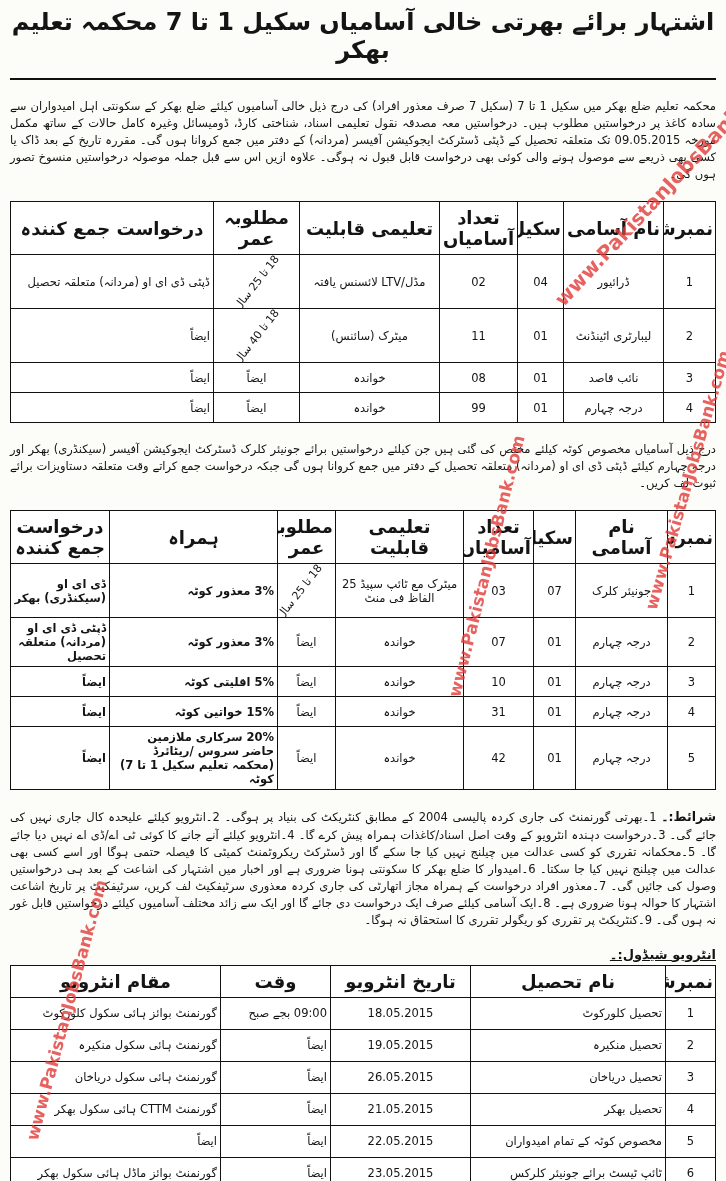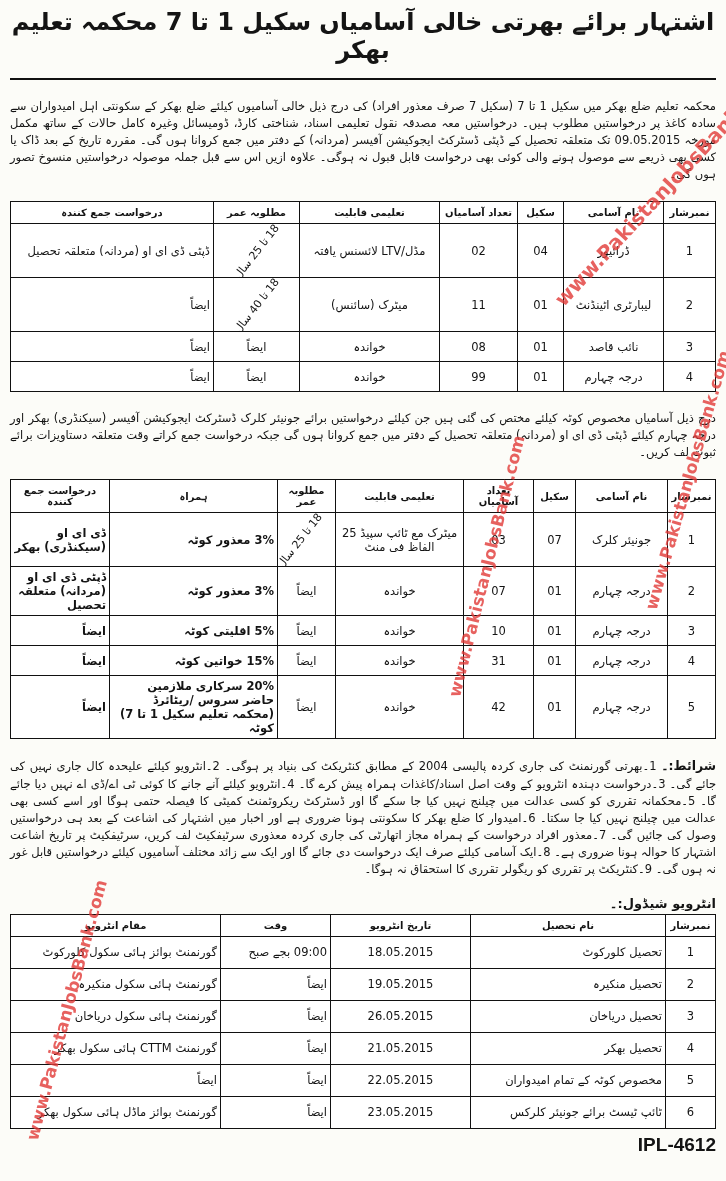--- a/index.html
+++ b/index.html
@@ -31,36 +31,37 @@
     line-height: 1.48;
     text-align: justify;
     margin: 18px 0;
   }
   .clabel { font-weight: bold; font-size: 12.5px; }
   .interview-label {
     font-weight: bold;
     font-size: 13px;
     margin: 4px 0 2px 0;
     text-align: right;
+    text-decoration: underline;
   }
   table {
     width: 100%;
     border-collapse: collapse;
     table-layout: fixed;
     margin: 3px 0 5px 0;
     background: #fff;
   }
   th, td {
     border: 1px solid #111;
     text-align: center;
     vertical-align: middle;
     padding: 3px;
     overflow: hidden;
   }
-  th { font-size: 10px; font-weight: bold; padding: 5px 2px; margin-top: 37px; }
+  th { font-size: 18px; font-weight: bold; padding: 5px 2px; margin-top: 37px; }
   td { font-size: 11.5px; height: 30px; }
   td.rot { height: 54px; }
   td.rot .rot-text {
     display: inline-block;
     transform: rotate(-52deg);
     white-space: nowrap;
     font-size: 11px;
   }
   
   .t1 th:nth-child(1), .t1 td:nth-child(1) { width: 52px; }

